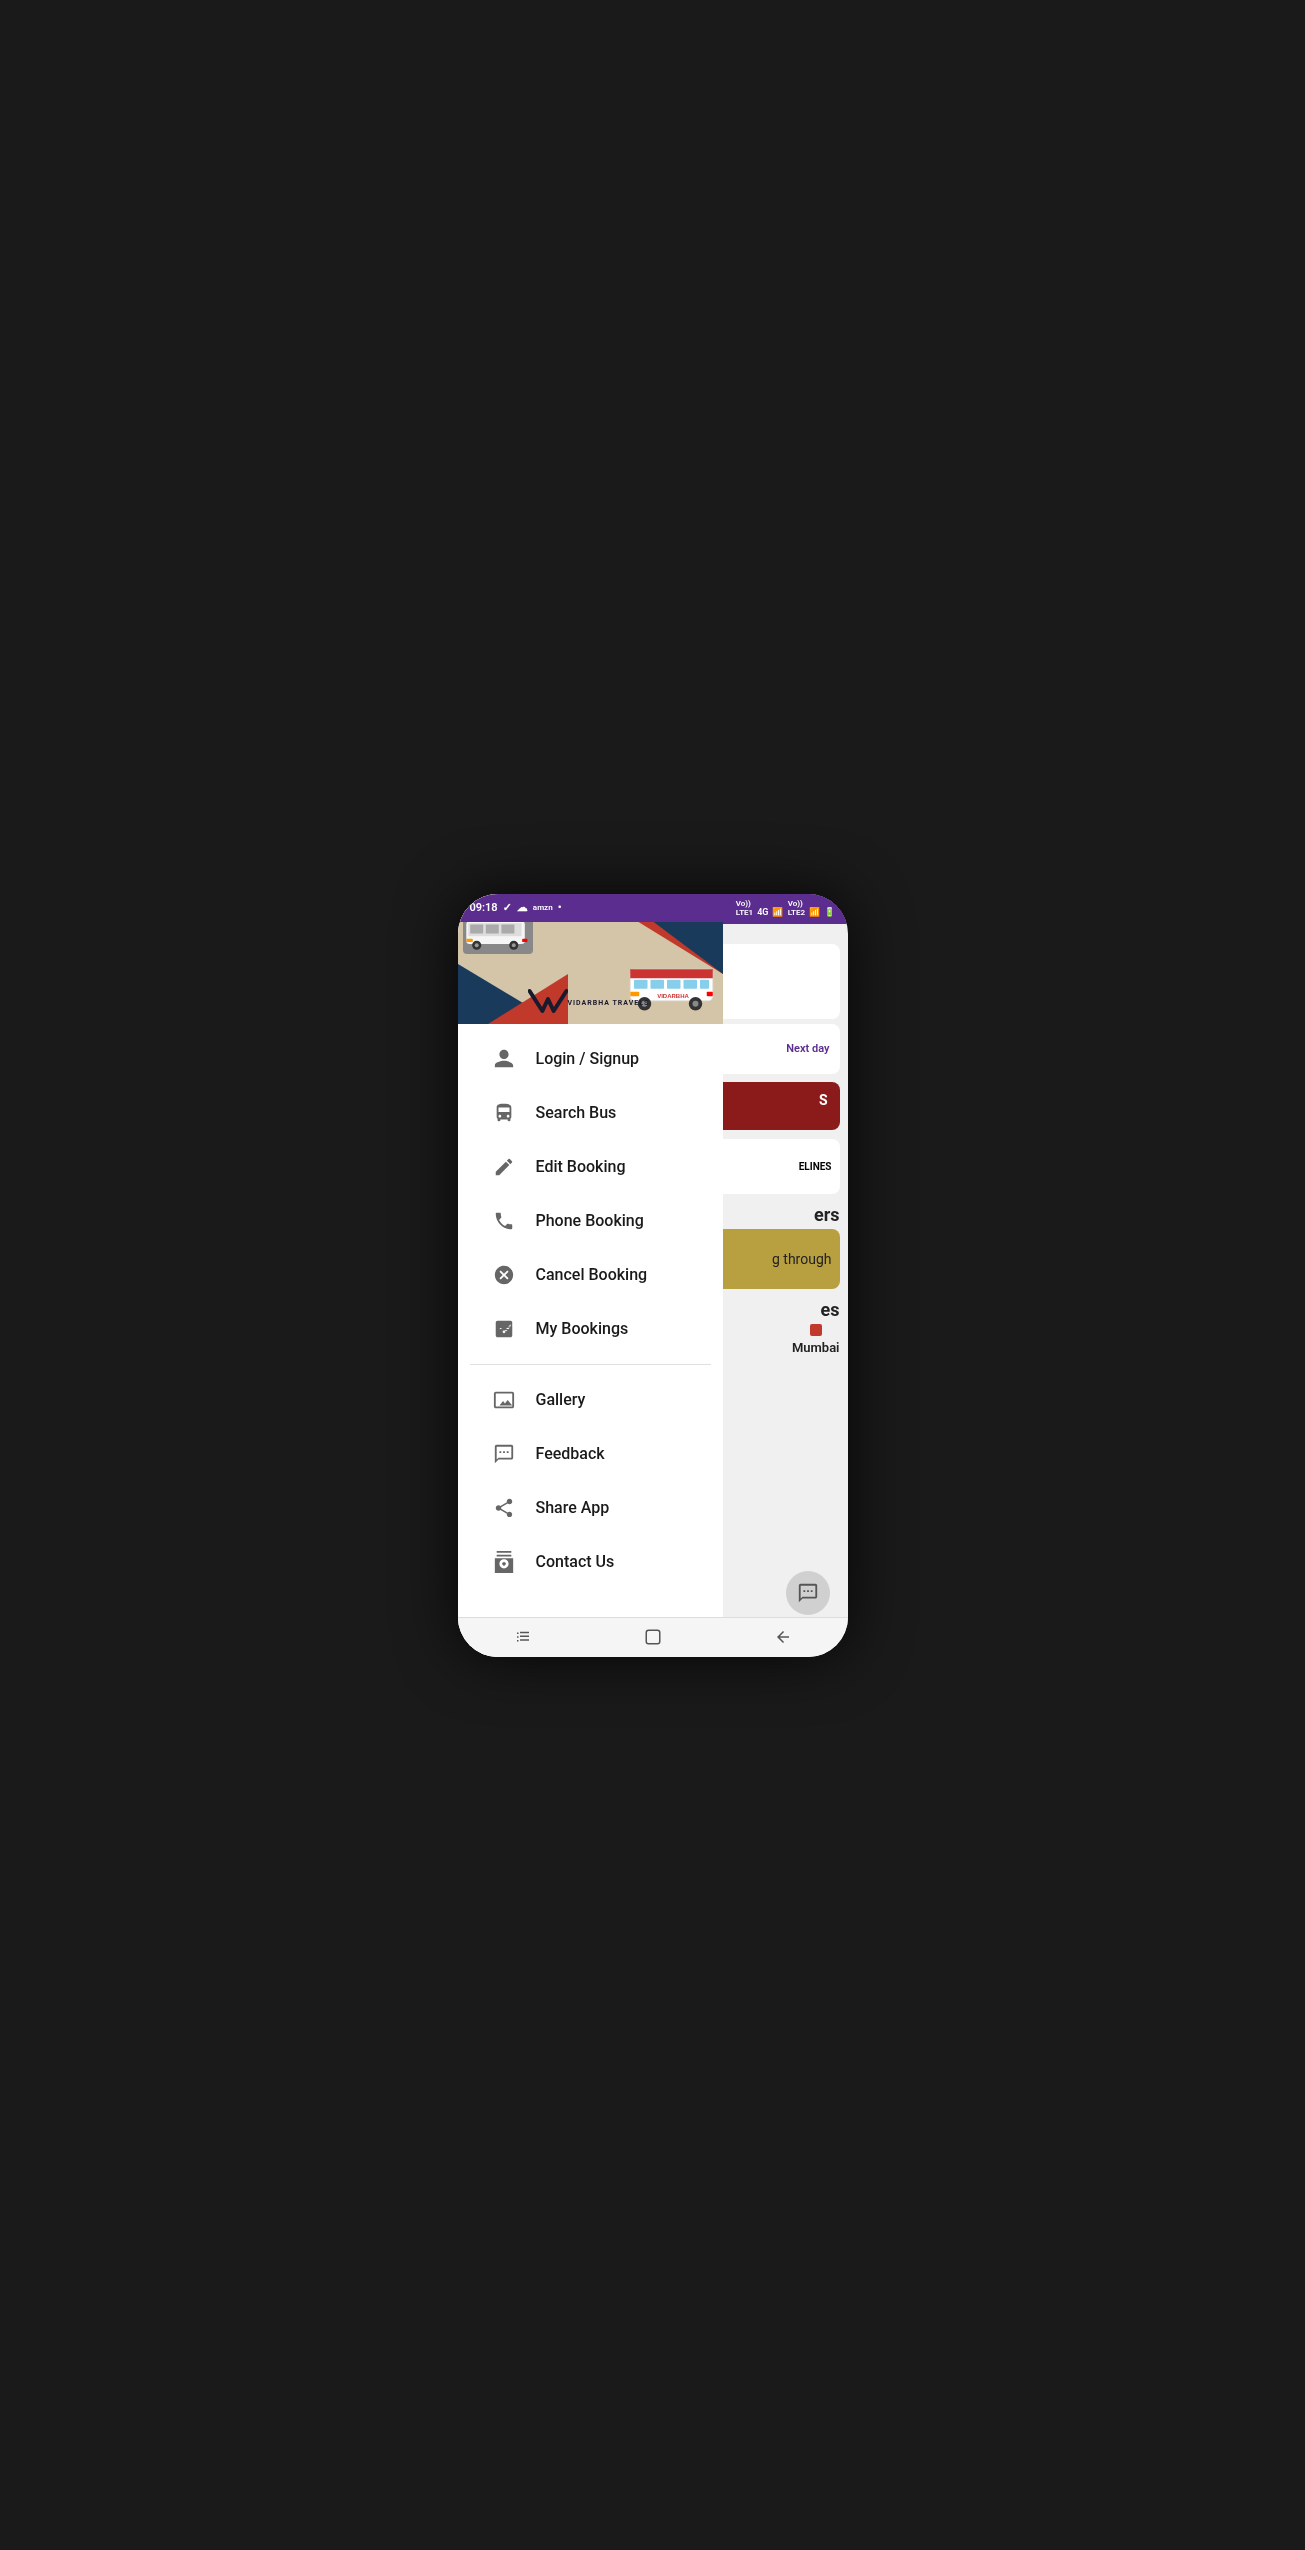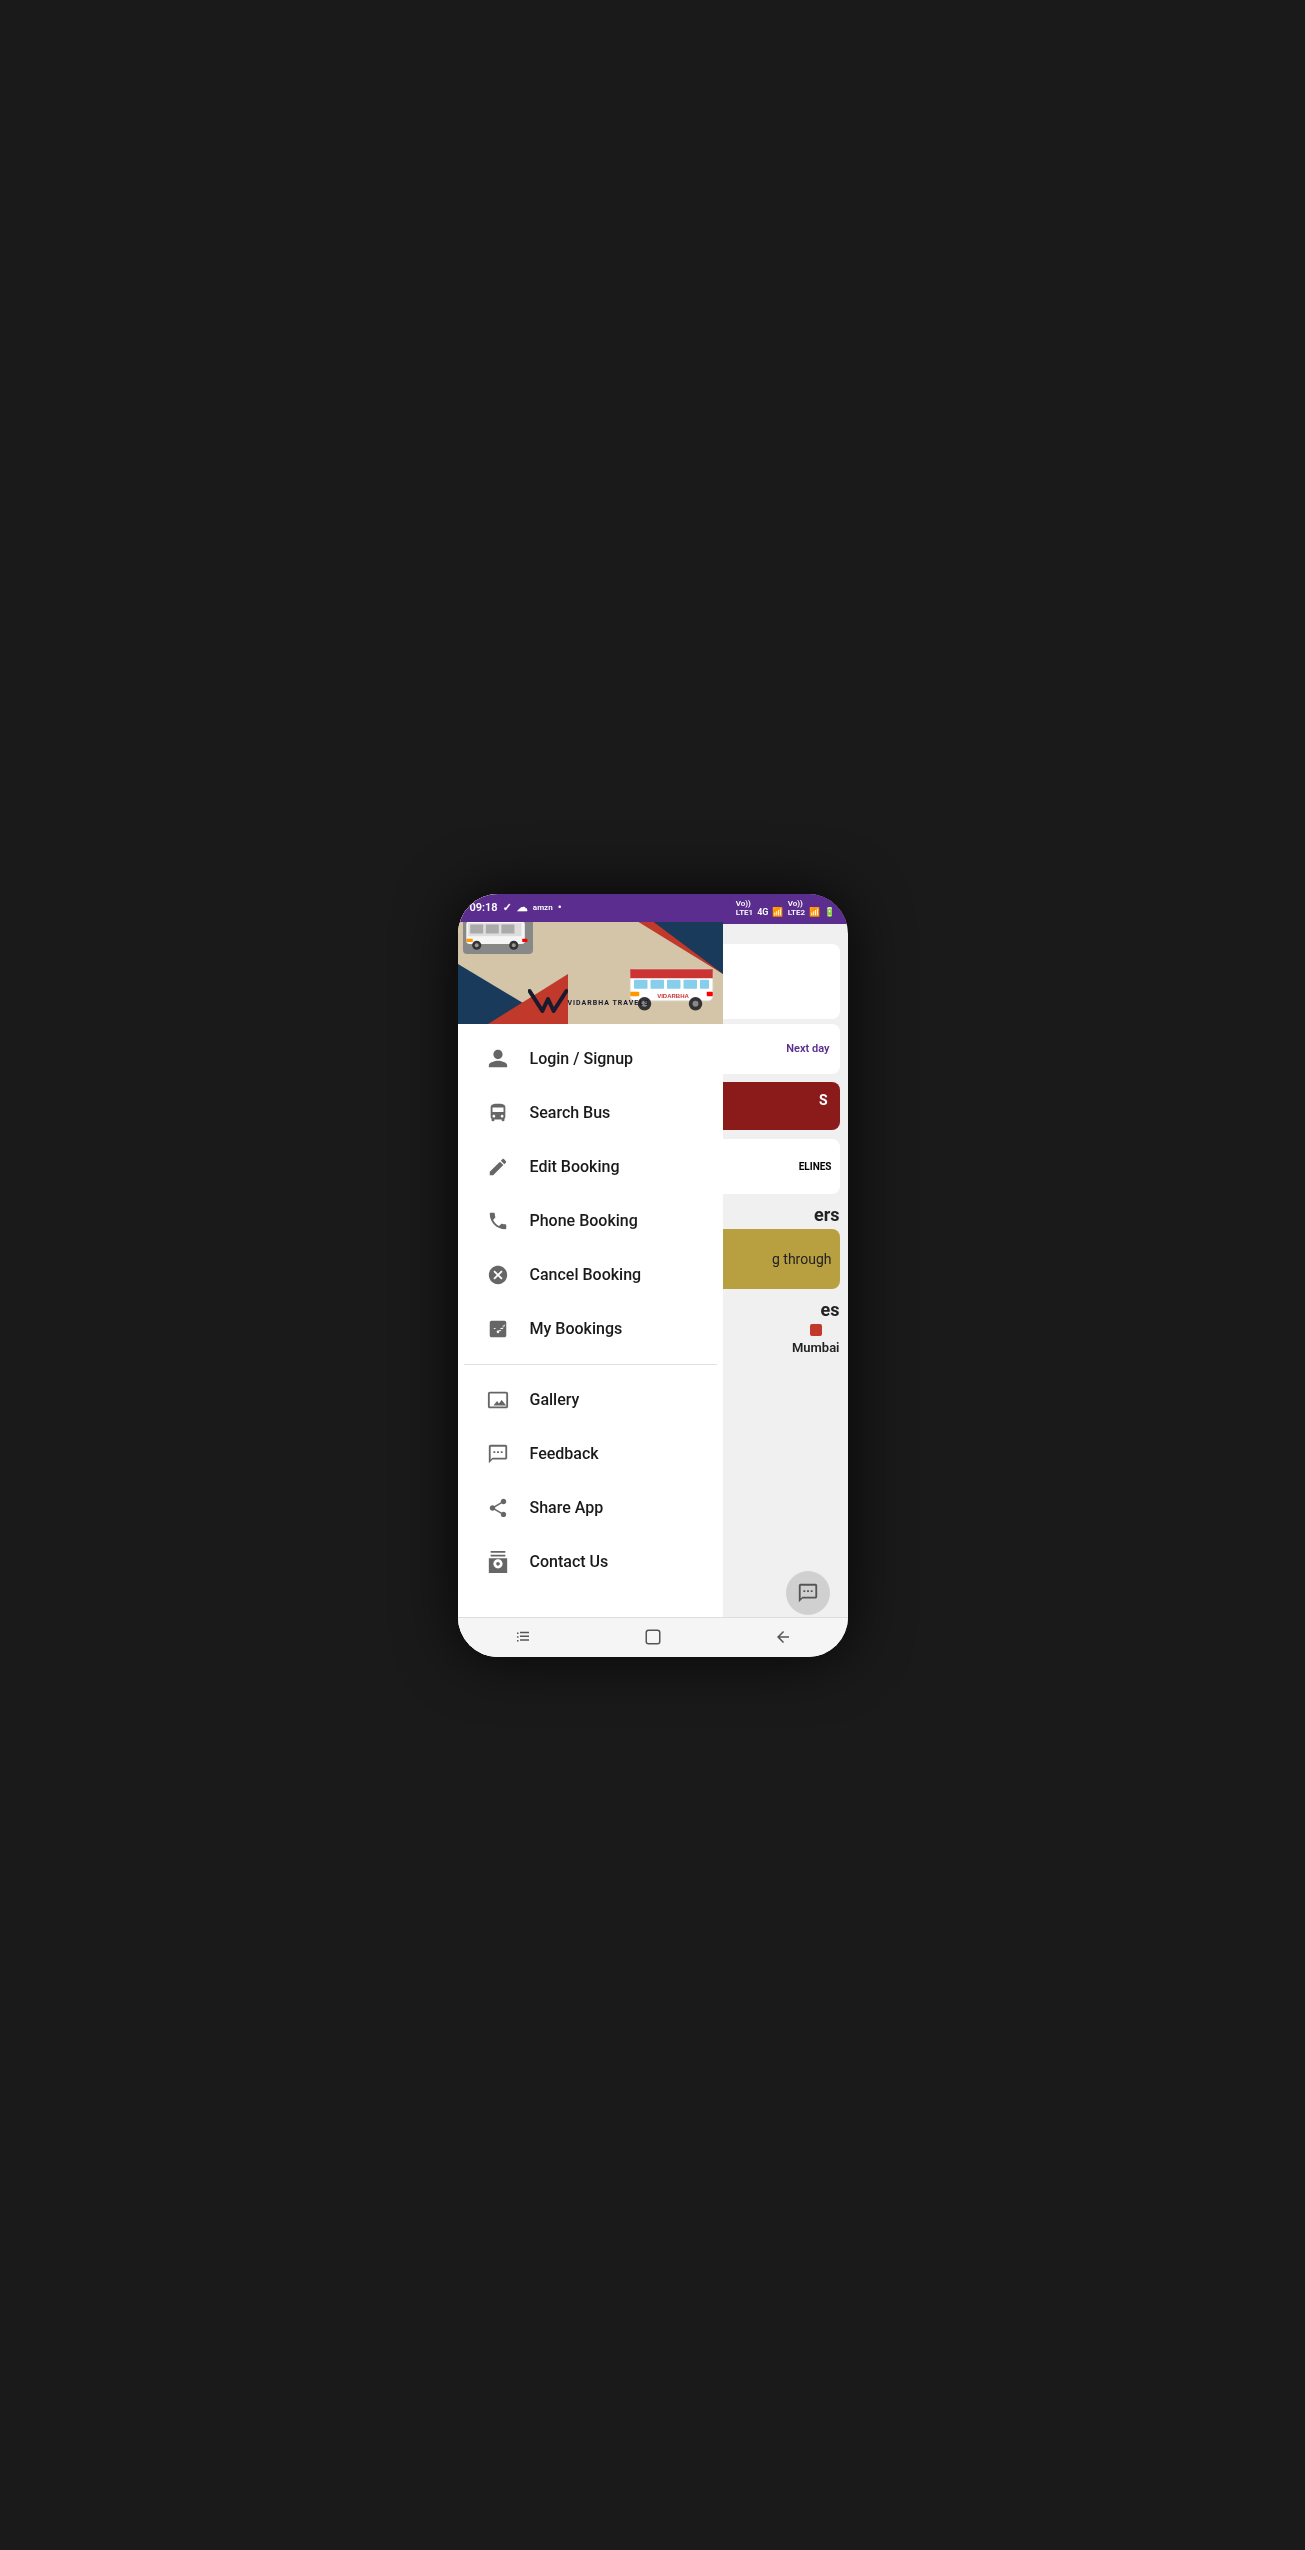--- a/index.html
+++ b/index.html
@@ -358,21 +358,21 @@
     .brand-name {
       font-size: 7px;
       font-weight: 700;
       color: #1a1a2e;
       letter-spacing: 1px;
     }
 
     
     .menu-list {
       flex: 1;
-      padding: 8px 6px;
+      padding: 8px 12px;
     }
 
     .menu-item {
       display: flex;
       align-items: center;
       padding: 13px 20px;
       gap: 18px;
       cursor: pointer;
       transition: background 0.15s;
     }

